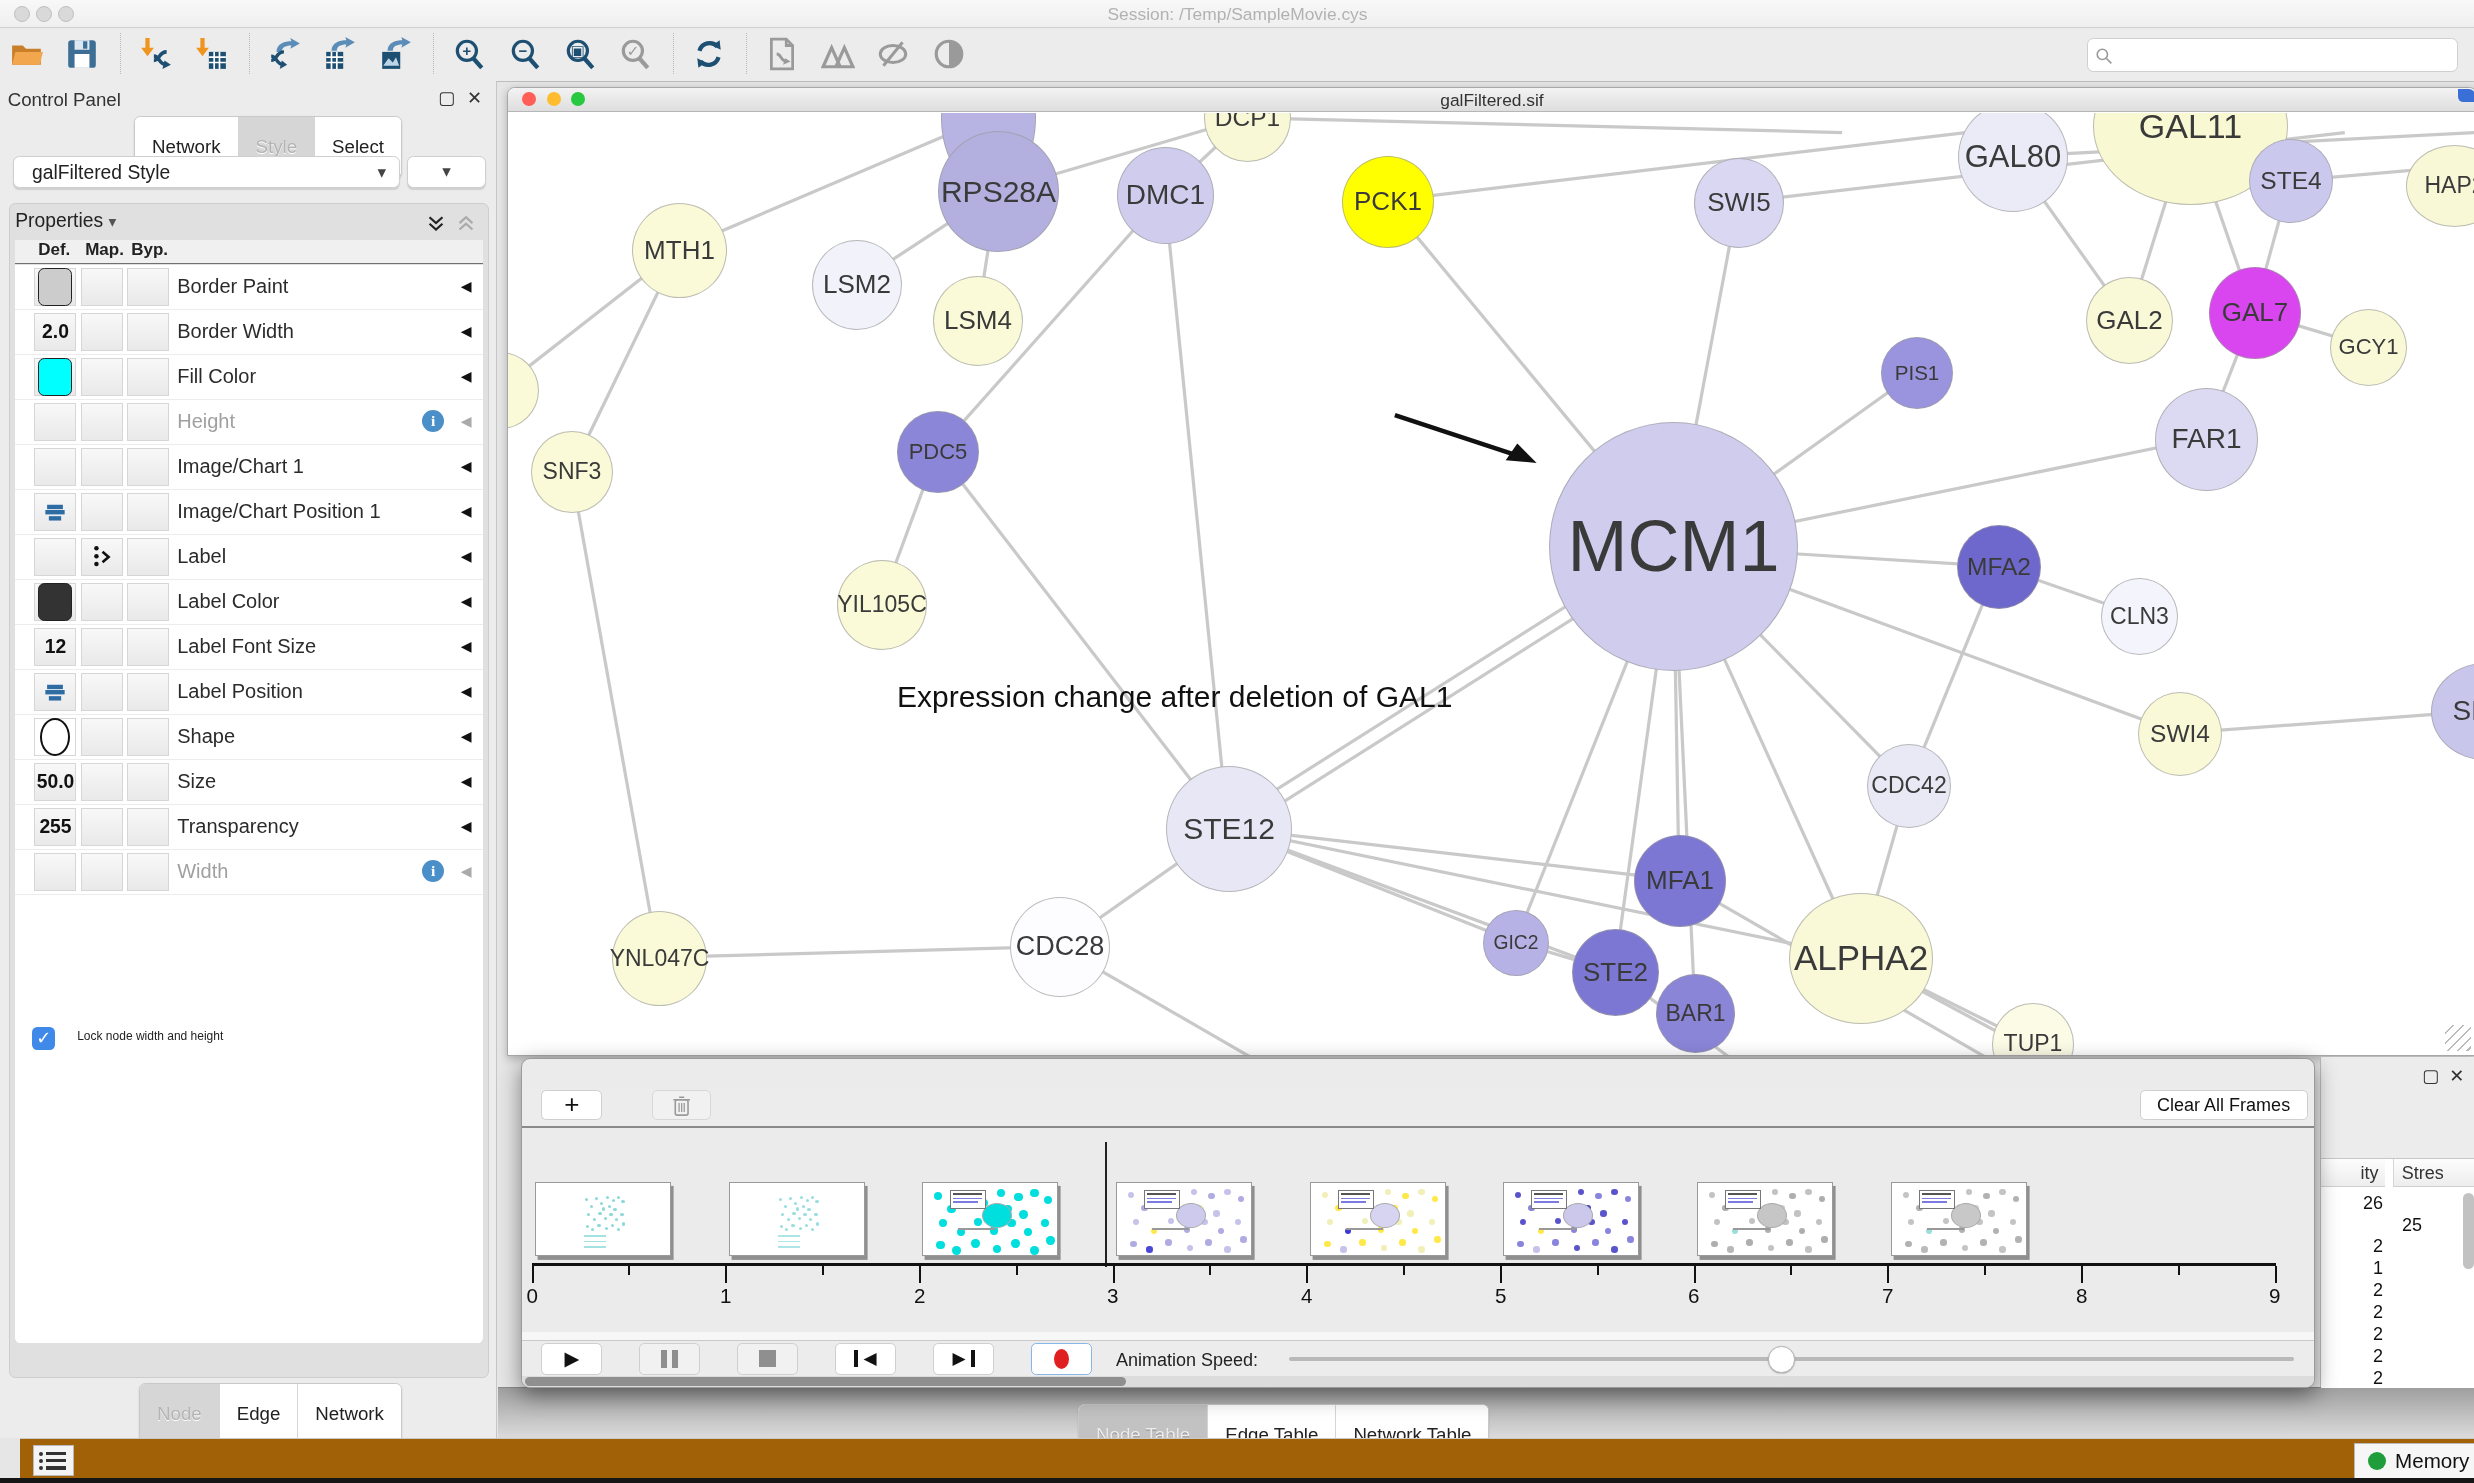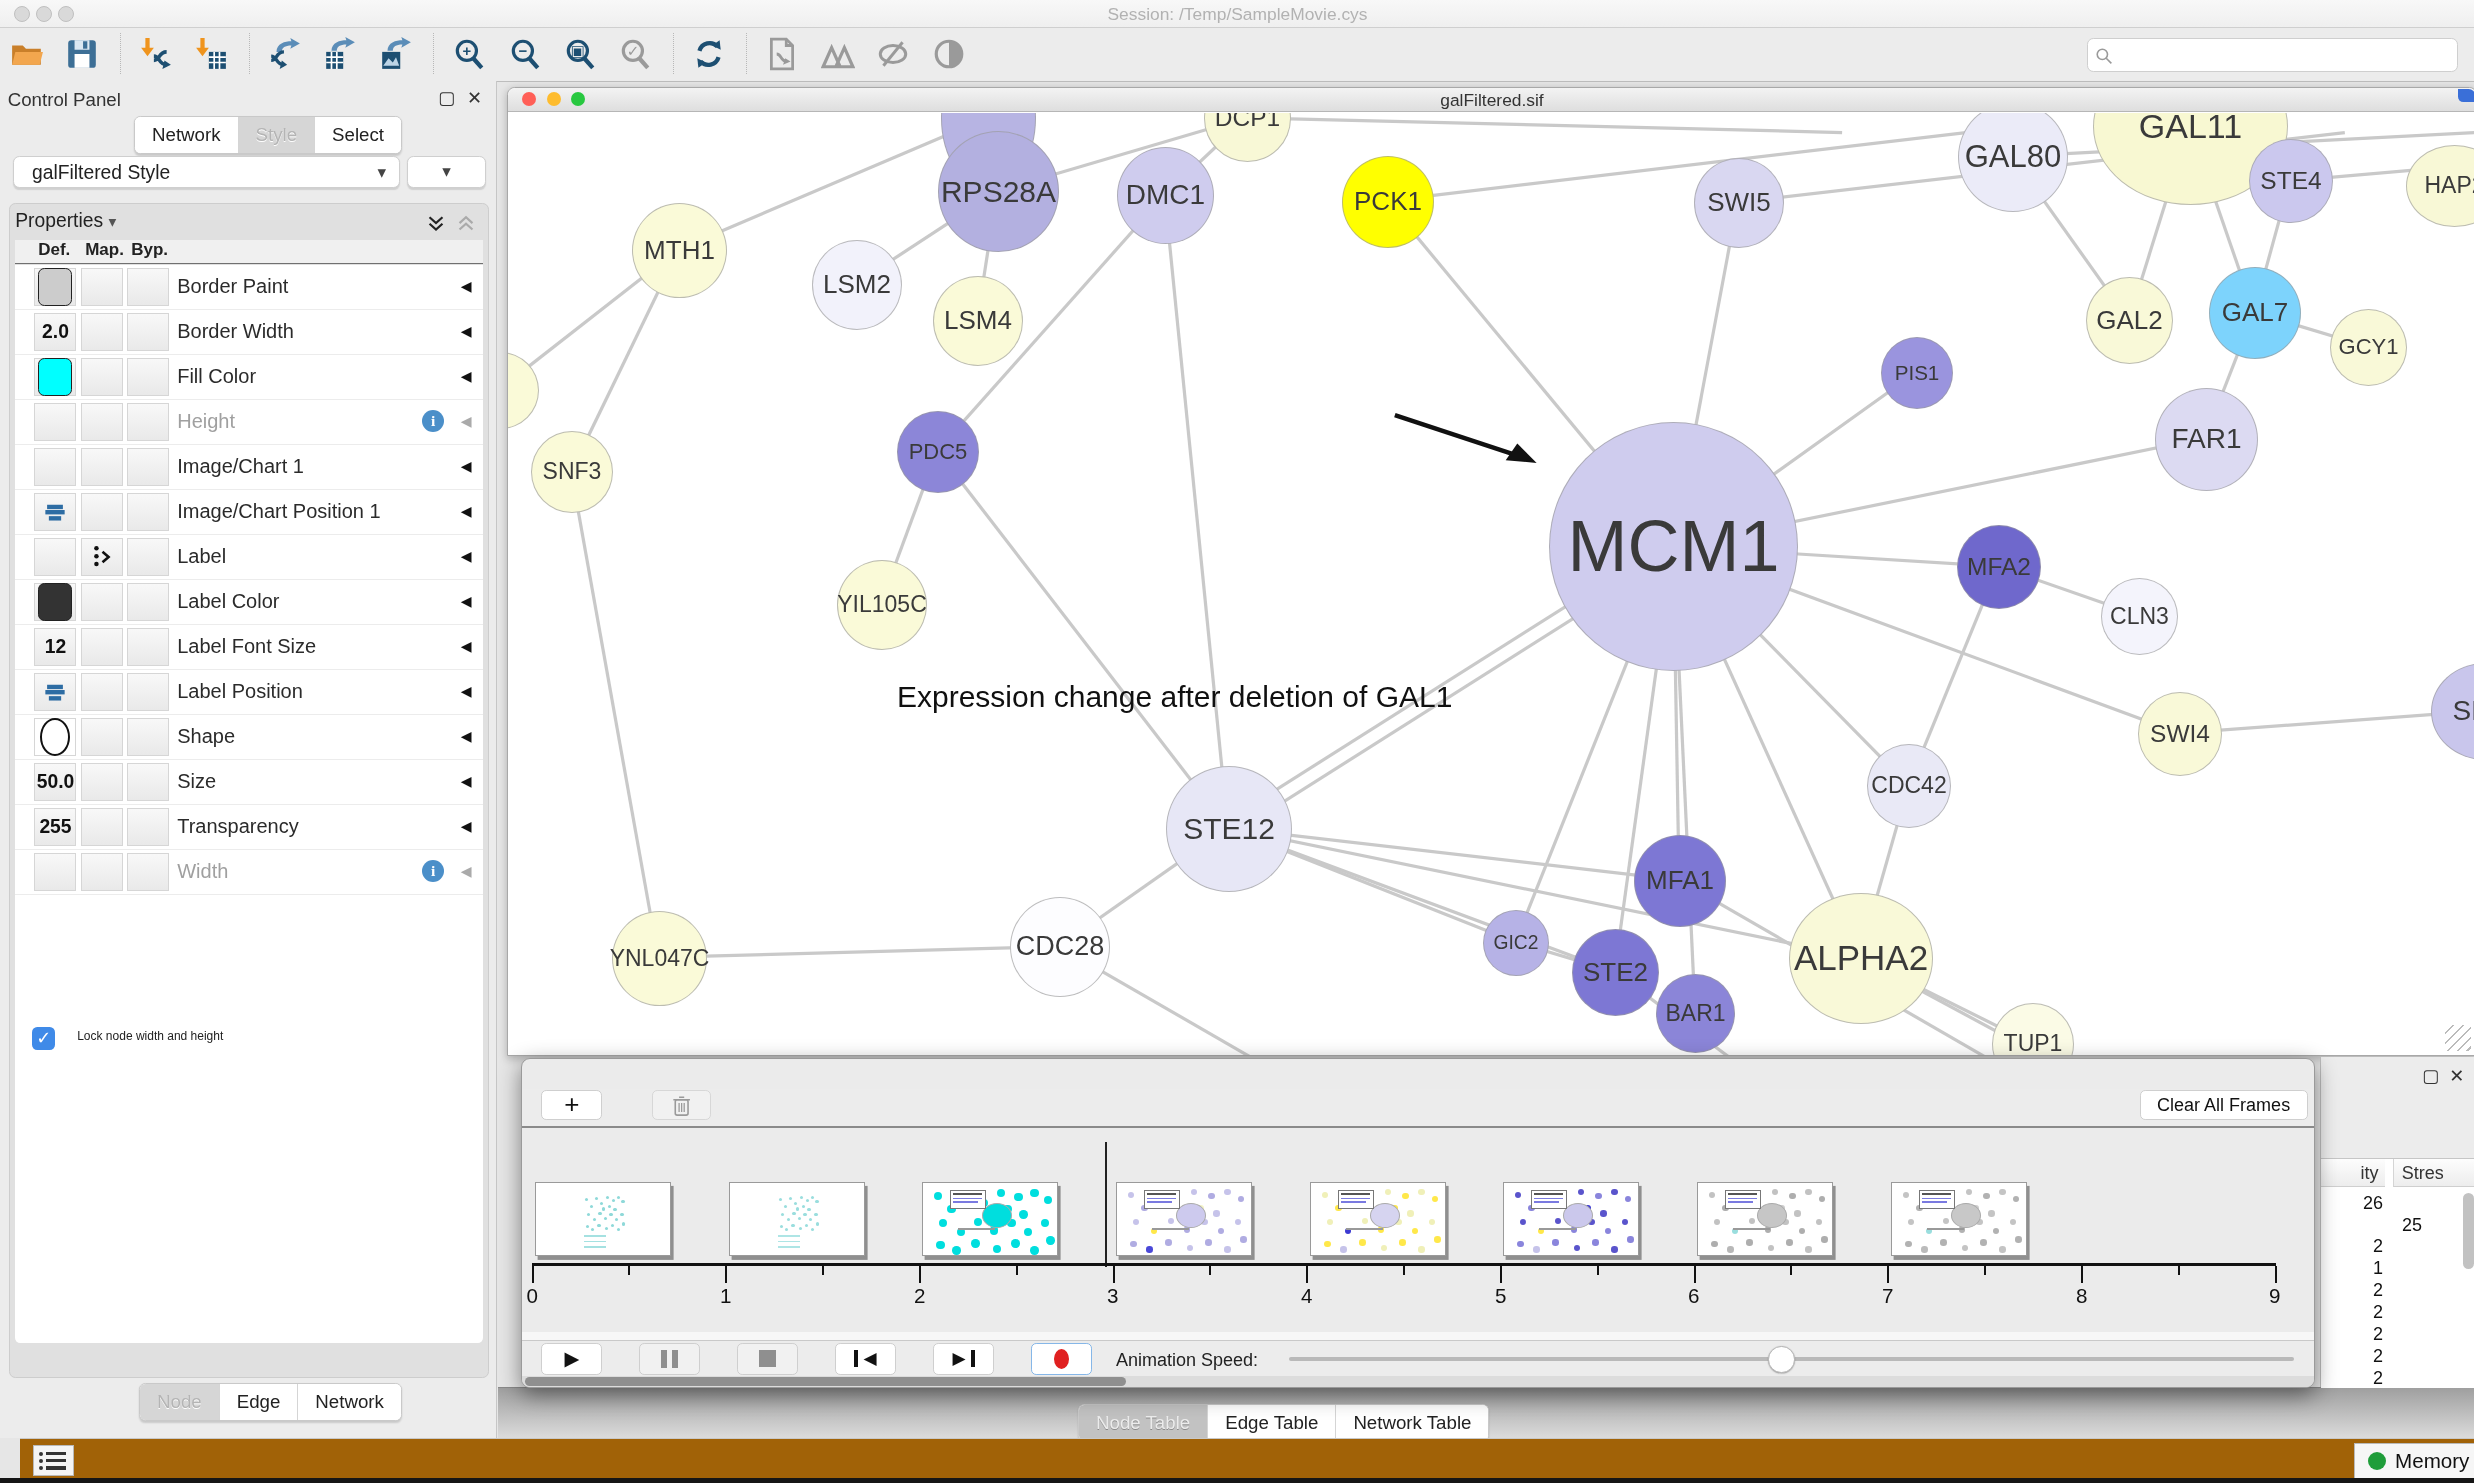--- a/index.html
+++ b/index.html
@@ -15,21 +15,21 @@
   .tbicon{position:absolute;top:7.7px;width:36px;height:36px;display:flex;align-items:center;justify-content:center;}
   .tbsep{position:absolute;top:5.2px;width:0;height:41px;border-left:1.3px dotted #b8b8b8;}
   #search-box{position:absolute;left:2087px;top:10.3px;width:369px;height:32px;background:#fff;border:1.3px solid #cfcfcf;border-radius:6.4px;}
   #search-box svg{position:absolute;left:6.4px;top:6.4px;}
   #search-input{position:absolute;left:31px;top:2.6px;width:329px;height:24.5px;border:none;outline:none;font-size:18px;background:transparent;}
   
   #control-panel{left:0;top:81px;width:496px;height:1357px;background:#ececec;border-right:1.3px solid #c6c6c6;}
   #cp-title{position:absolute;left:7.7px;top:7.7px;font-size:18.7px;color:#333;}
   .winbtn{position:absolute;top:6.4px;font-size:18px;color:#333;}
   .tabgroup{position:absolute;display:flex;border:0.6px solid #c9c9c9;border-radius:6.4px;overflow:hidden;background:#fff;box-shadow:0 1.3px 1.9px rgba(0,0,0,.15);}
-  .tabgroup .tab{padding:7px 17px;font-size:18.7px;background:#fff;color:#222;border-right:0.6px solid #d5d5d5;white-space:nowrap;}
+  .tabgroup .tab{padding:19px 17px;font-size:18.7px;background:#fff;color:#222;border-right:0.6px solid #d5d5d5;white-space:nowrap;}
   .tabgroup .tab:last-child{border-right:none;}
   .tabgroup .tab.active{background:#d6d6d6;color:#b4b4b4;text-shadow:0 0.6px 0 #fff;}
   #style-select{position:absolute;left:13px;top:75px;width:385px;height:30px;background:#fff;border:0.6px solid #cfcfcf;border-radius:6.4px;box-shadow:0 1.3px 1.3px rgba(0,0,0,.12);}
   #style-select .val{position:absolute;left:18px;top:4.5px;font-size:19.3px;color:#222;}
   #style-select .car{position:absolute;right:13px;top:5.2px;font-size:17px;color:#444;}
   #style-more{position:absolute;left:407px;top:75px;width:77px;height:30px;background:#fff;border:0.6px solid #cfcfcf;border-radius:6.4px;box-shadow:0 1.3px 1.3px rgba(0,0,0,.12);text-align:center;font-size:17px;color:#444;line-height:30px;}
   #props-card{position:absolute;left:9px;top:122px;width:478px;height:1173px;background:#e0e0e0;border:0.6px solid #cdcdcd;border-radius:6.4px;}
   #props-header{position:absolute;left:5.2px;top:6.4px;width:468px;height:28px;font-size:19.3px;color:#222;}
   #props-header .chev{position:absolute;top:1.3px;}
   #cols-row{position:absolute;left:5.2px;top:36px;width:468px;height:23px;background:#f0f0f0;font-size:17px;font-weight:bold;color:#222;border-bottom:1.9px solid #707070;}
@@ -542,21 +542,21 @@
           </div>
           <div class="node" style="left: 1741px; top: 26.4px; width: 82px; height: 82px; background: rgb(203, 200, 238);">
             <span style="font-size: 24.5px;">STE4</span>
           </div>
           <div class="node" style="left: 1898px; top: 32px; width: 95px; height: 80px; background: rgb(248, 248, 214);">
             <span style="font-size: 23px;">HAP2</span>
           </div>
           <div class="node" style="left: 1578px; top: 164px; width: 85px; height: 85px; background: rgb(249, 249, 216);">
             <span style="font-size: 26px;">GAL2</span>
           </div>
-          <div class="node" style="left: 1701px; top: 154px; width: 90px; height: 90px; background: #7dd3fc;">
+          <div class="node" style="left: 1701px; top: 154px; width: 90px; height: 90px; background: #d946ef;">
             <span style="font-size: 26px;">GAL7</span>
           </div>
           <div class="node" style="left: 1822px; top: 196px; width: 75px; height: 75px; background: rgb(249, 249, 216);">
             <span style="font-size: 22px;">GCY1</span>
           </div>
           <div class="node" style="left: 1373px; top: 224px; width: 70px; height: 70px; background: rgb(154, 148, 222);">
             <span style="font-size: 20.6px;">PIS1</span>
           </div>
           <div class="node" style="left: 1647px; top: 275px; width: 101px; height: 101px; background: rgb(220, 218, 242);">
             <span style="font-size: 28px;">FAR1</span>

